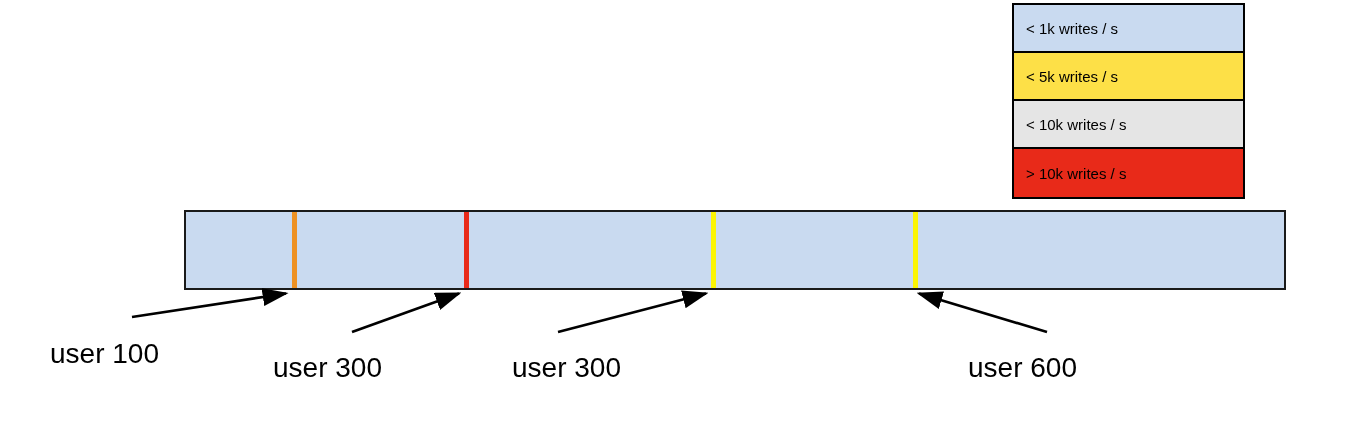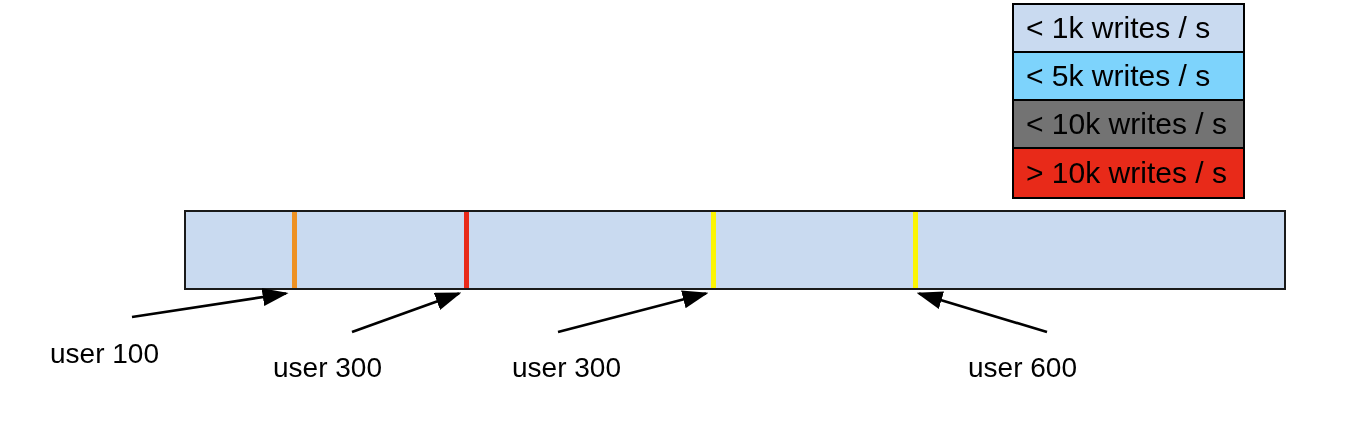--- a/index.html
+++ b/index.html
@@ -32,21 +32,21 @@
     box-sizing: border-box;
     display: flex;
     align-items: center;
     border-bottom: 2px solid #000000;
     padding-left: 12px;
   }
   .legend-row:last-child {
     border-bottom: none;
   }
   .legend-label {
-    font-size: 30px;
+    font-size: 15px;
     color: #000000;
     white-space: nowrap;
     line-height: 1;
   }
 
   
   #chart-title {
     position: absolute;
     left: 199px;
     top: 150px;
@@ -91,24 +91,24 @@
 </style>
 </head>
 <body>
 
 <div id="canvas">
 
   <div id="legend">
     <div class="legend-row" style="background:#c9daf0;">
       <span class="legend-label">&lt; 1k writes / s</span>
     </div>
-    <div class="legend-row" style="background:#7dd3fc;">
+    <div class="legend-row" style="background:#fde047;">
       <span class="legend-label">&lt; 5k writes / s</span>
     </div>
-    <div class="legend-row" style="background:#737373;text-align:right;">
+    <div class="legend-row" style="background:#e5e5e5;text-align:right;">
       <span class="legend-label">&lt; 10k writes / s</span>
     </div>
     <div class="legend-row" style="background:#e82a19;">
       <span class="legend-label">&gt; 10k writes / s</span>
     </div>
   </div>
 
 
   <div id="table-bar">
     <div class="hot-stripe" style="left:106px;background:#ee9122;"></div>

